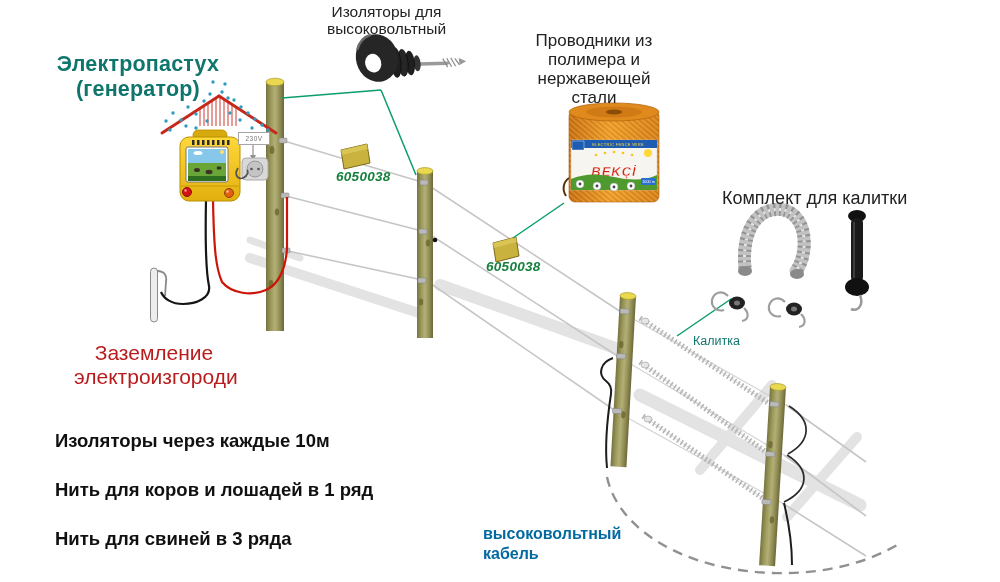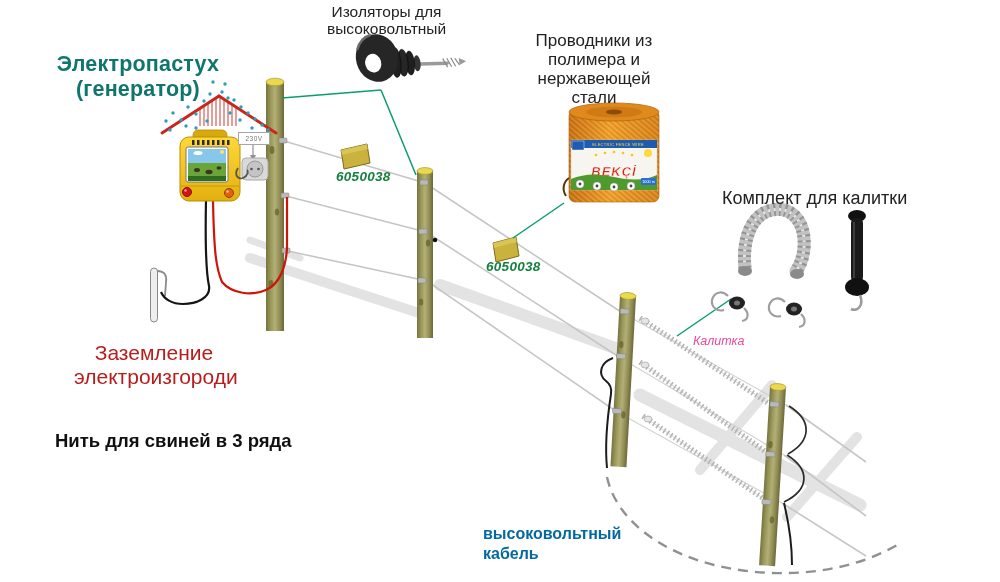--- a/index.html
+++ b/index.html
@@ -10,21 +10,21 @@
   .lbl.title{left:46px;top:52px;width:184px;text-align:center;font-size:21.5px;font-weight:bold;line-height:1.15;letter-spacing:.2px;color:#0f766e;}
   .lbl.insulators{left:299px;top:3px;width:175px;text-align:center;font-size:15.5px;line-height:1.12;color:#222;}
   .lbl.conductors{left:518px;top:31px;width:152px;text-align:center;font-size:17px;line-height:1.12;color:#222;}
   .lbl.gatekit{left:722px;top:172px;width:200px;font-size:18px;color:#222;margin-top:16px;}
   .lbl.grounding{left:74px;top:341px;width:160px;text-align:center;font-size:21px;line-height:1.14;color:#b91c1c;}
   .lbl.notes{left:55px;top:404px;font-size:18.5px;font-weight:bold;line-height:24.5px;color:#101010;}
   .lbl.hv{left:483px;top:524px;font-size:16px;font-weight:600;line-height:1.28;color:#0369a1;}
   .lbl.sku{font-size:13.5px;font-weight:bold;font-style:italic;color:#15803d;letter-spacing:.3px;}
   .lbl.sku1{left:336px;top:169px;}
   .lbl.sku2{left:486px;top:259px;}
-  .lbl.gate{left:693px;top:334px;font-size:12.5px;font-style:italic;color:#ec4899;}
+  .lbl.gate{left:693px;top:334px;font-size:12.5px;color:#0f766e;}
   .lbl.mains{left:238px;top:132px;width:30px;height:11px;border:1px solid #a6a6a6;background:#fff;
              font-size:6.5px;color:#777;text-align:center;line-height:11px;letter-spacing:.4px;}
   .spool-brand{font-family:"Liberation Sans",sans-serif;font-weight:bold;font-style:italic;
                font-size:13px;fill:#d42310;stroke:#ffffff;stroke-width:.35;letter-spacing:1px;}
   .spool-strip{font-family:"Liberation Sans",sans-serif;font-size:4px;fill:#ffd83a;letter-spacing:.3px;}
   .spool-len{font-family:"Liberation Sans",sans-serif;font-size:3.8px;fill:#ffffff;}
 </style>
 </head>
 <body>
 
@@ -339,17 +339,19 @@
 <div class="lbl grounding">Заземление
 электроизгороди</div>
 <div class="lbl gate">Калитка</div>
 <div class="lbl hv">высоковольтный
 кабель</div>
 <div class="lbl mains">230V</div>
 <div class="lbl sku sku1">6050038</div>
 <div class="lbl sku sku2">6050038</div>
 
 <div class="lbl notes">
+  <div>Изоляторы через каждые 10м</div>
+  <div>Нить для коров и лошадей в 1 ряд</div>
   <div>Нить для свиней в 3 ряда</div>
   
 </div>
 
 </div>
 
 </body></html>

